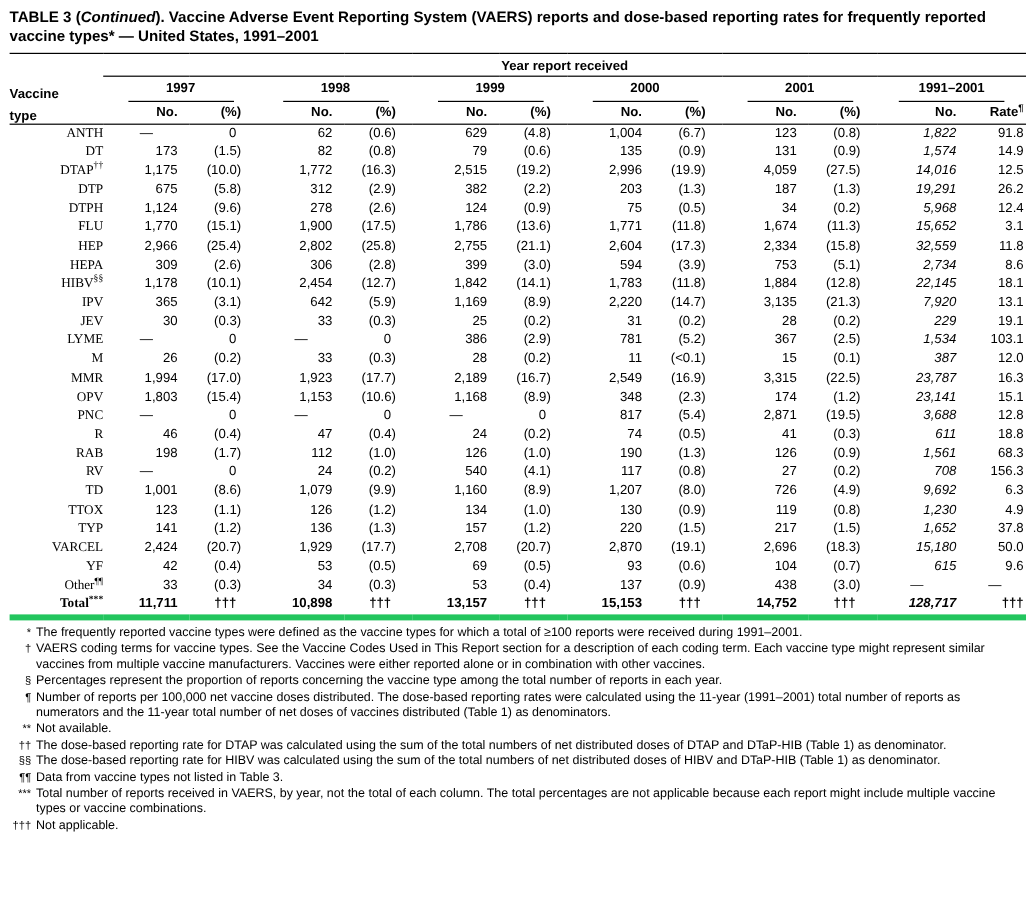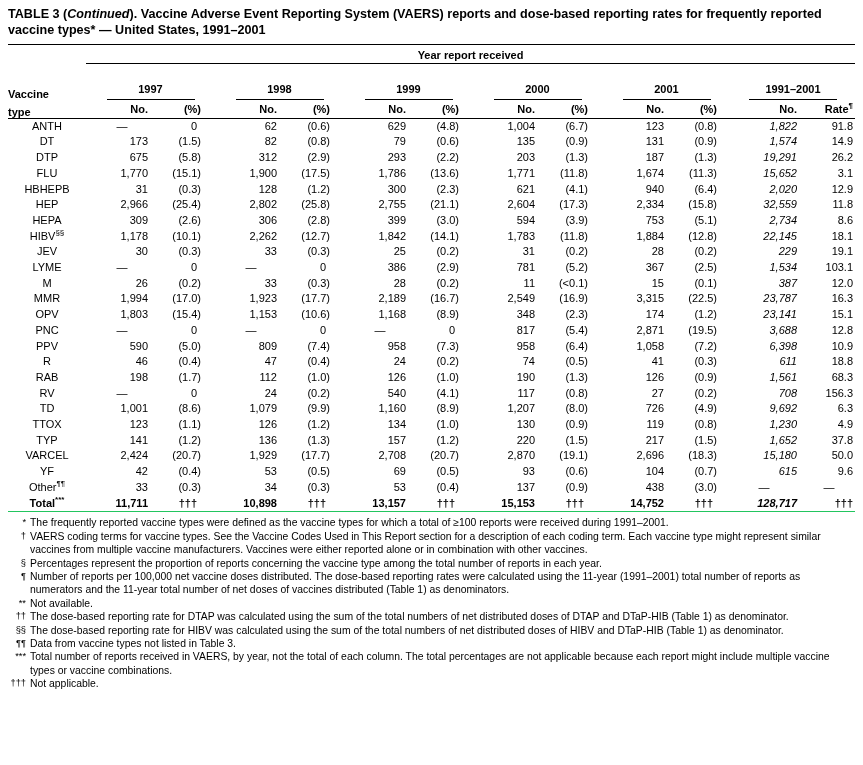--- a/index.html
+++ b/index.html
@@ -13,39 +13,39 @@
   .page { padding:6px 8px 0 8px; }
 
   .title {
     font-size:12.6px; font-weight:bold; line-height:1.3;
     margin-bottom:5px; width:847px;
   }
   .title i { }
 
   table.vaers {
     width:847px; table-layout:fixed; border-collapse:collapse;
-    border-top:1px solid #000; border-bottom:1px solid #22c55e;
+    border-top:1px solid #000; border-bottom:5px solid #22c55e;
     font-size:11px;
   }
   th, td { white-space:nowrap; vertical-align:bottom; font-size:11px; }
   thead th { font-weight:bold; }
 
   th.span-h { text-align:center; border-bottom:1px solid #000; line-height:16px; padding-top:2px; }
   th.vc { }
   th.vl { text-align:left; font-weight:bold; }
-  th.yg { text-align:center; line-height:18px; padding-top:16px; }
+  th.yg { text-align:center; line-height:18px; padding-top:1px; }
   .yline { display:inline-block; min-width:88px; text-align:center; border-bottom:1px solid #000; padding-bottom:1px; }
   th.sub-no  { text-align:right; padding-right:10px; line-height:18px; }
   th.sub-pct { text-align:right; padding-right:14px; line-height:18px; }
   th.sub-no.last  { padding-right:8px; }
   th.sub-pct.last { padding-right:2px; }
   .btm { border-bottom:1px solid #000; }
 
   tbody td { line-height:15.7px; }
-  td.vaccine { text-align:center; }
+  td.vaccine { text-align:right;font-family:Liberation Serif, serif; }
   td.no  { text-align:right; padding-right:10px; }
   td.pct { text-align:right; padding-right:14px; }
   td.no.last  { padding-right:8px;font-style:italic; }
   td.pct.last { padding-right:2px; }
   td.pct.noparen { padding-right:18px; }
   td.dash { text-align:center; padding-right:0; }
   tr.total td { font-weight:bold; }
 
   sup { font-size:8px; line-height:0; vertical-align:super; }
 
@@ -134,65 +134,80 @@
           <td class="no">79</td>
           <td class="pct">(0.6)</td>
           <td class="no">135</td>
           <td class="pct">(0.9)</td>
           <td class="no">131</td>
           <td class="pct">(0.9)</td>
           <td class="no last">1,574</td>
           <td class="pct last">14.9</td>
         </tr>
         <tr>
+          <td class="vaccine">DTAP<sup>††</sup></td>
+          <td class="no">1,175</td>
+          <td class="pct">(10.0)</td>
+          <td class="no">1,772</td>
+          <td class="pct">(16.3)</td>
+          <td class="no">2,515</td>
+          <td class="pct">(19.2)</td>
+          <td class="no">2,996</td>
+          <td class="pct">(19.9)</td>
+          <td class="no">4,059</td>
+          <td class="pct">(27.5)</td>
+          <td class="no last">14,016</td>
+          <td class="pct last">12.5</td>
+        </tr>
+        <tr>
           <td class="vaccine">DTP</td>
           <td class="no">675</td>
           <td class="pct">(5.8)</td>
           <td class="no">312</td>
           <td class="pct">(2.9)</td>
-          <td class="no">293</td>
+          <td class="no">382</td>
           <td class="pct">(2.2)</td>
           <td class="no">203</td>
           <td class="pct">(1.3)</td>
           <td class="no">187</td>
           <td class="pct">(1.3)</td>
           <td class="no last">19,291</td>
           <td class="pct last">26.2</td>
+        </tr>
+        <tr>
+          <td class="vaccine">DTPH</td>
+          <td class="no">1,124</td>
+          <td class="pct">(9.6)</td>
+          <td class="no">278</td>
+          <td class="pct">(2.6)</td>
+          <td class="no">124</td>
+          <td class="pct">(0.9)</td>
+          <td class="no">75</td>
+          <td class="pct">(0.5)</td>
+          <td class="no">34</td>
+          <td class="pct">(0.2)</td>
+          <td class="no last">5,968</td>
+          <td class="pct last">12.4</td>
         </tr>
         <tr>
           <td class="vaccine">FLU</td>
           <td class="no">1,770</td>
           <td class="pct">(15.1)</td>
           <td class="no">1,900</td>
           <td class="pct">(17.5)</td>
           <td class="no">1,786</td>
           <td class="pct">(13.6)</td>
           <td class="no">1,771</td>
           <td class="pct">(11.8)</td>
           <td class="no">1,674</td>
           <td class="pct">(11.3)</td>
           <td class="no last">15,652</td>
           <td class="pct last">3.1</td>
         </tr>
         <tr>
-          <td class="vaccine">HBHEPB</td>
-          <td class="no">31</td>
-          <td class="pct">(0.3)</td>
-          <td class="no">128</td>
-          <td class="pct">(1.2)</td>
-          <td class="no">300</td>
-          <td class="pct">(2.3)</td>
-          <td class="no">621</td>
-          <td class="pct">(4.1)</td>
-          <td class="no">940</td>
-          <td class="pct">(6.4)</td>
-          <td class="no last">2,020</td>
-          <td class="pct last">12.9</td>
-        </tr>
-        <tr>
           <td class="vaccine">HEP</td>
           <td class="no">2,966</td>
           <td class="pct">(25.4)</td>
           <td class="no">2,802</td>
           <td class="pct">(25.8)</td>
           <td class="no">2,755</td>
           <td class="pct">(21.1)</td>
           <td class="no">2,604</td>
           <td class="pct">(17.3)</td>
           <td class="no">2,334</td>
@@ -212,30 +227,45 @@
           <td class="pct">(3.9)</td>
           <td class="no">753</td>
           <td class="pct">(5.1)</td>
           <td class="no last">2,734</td>
           <td class="pct last">8.6</td>
         </tr>
         <tr>
           <td class="vaccine">HIBV<sup>§§</sup></td>
           <td class="no">1,178</td>
           <td class="pct">(10.1)</td>
-          <td class="no">2,262</td>
+          <td class="no">2,454</td>
           <td class="pct">(12.7)</td>
           <td class="no">1,842</td>
           <td class="pct">(14.1)</td>
           <td class="no">1,783</td>
           <td class="pct">(11.8)</td>
           <td class="no">1,884</td>
           <td class="pct">(12.8)</td>
           <td class="no last">22,145</td>
           <td class="pct last">18.1</td>
+        </tr>
+        <tr>
+          <td class="vaccine">IPV</td>
+          <td class="no">365</td>
+          <td class="pct">(3.1)</td>
+          <td class="no">642</td>
+          <td class="pct">(5.9)</td>
+          <td class="no">1,169</td>
+          <td class="pct">(8.9)</td>
+          <td class="no">2,220</td>
+          <td class="pct">(14.7)</td>
+          <td class="no">3,135</td>
+          <td class="pct">(21.3)</td>
+          <td class="no last">7,920</td>
+          <td class="pct last">13.1</td>
         </tr>
         <tr>
           <td class="vaccine">JEV</td>
           <td class="no">30</td>
           <td class="pct">(0.3)</td>
           <td class="no">33</td>
           <td class="pct">(0.3)</td>
           <td class="no">25</td>
           <td class="pct">(0.2)</td>
           <td class="no">31</td>
@@ -312,35 +342,20 @@
           <td class="no dash">—</td>
           <td class="pct noparen">0</td>
           <td class="no dash">—</td>
           <td class="pct noparen">0</td>
           <td class="no">817</td>
           <td class="pct">(5.4)</td>
           <td class="no">2,871</td>
           <td class="pct">(19.5)</td>
           <td class="no last">3,688</td>
           <td class="pct last">12.8</td>
-        </tr>
-        <tr>
-          <td class="vaccine">PPV</td>
-          <td class="no">590</td>
-          <td class="pct">(5.0)</td>
-          <td class="no">809</td>
-          <td class="pct">(7.4)</td>
-          <td class="no">958</td>
-          <td class="pct">(7.3)</td>
-          <td class="no">958</td>
-          <td class="pct">(6.4)</td>
-          <td class="no">1,058</td>
-          <td class="pct">(7.2)</td>
-          <td class="no last">6,398</td>
-          <td class="pct last">10.9</td>
         </tr>
         <tr>
           <td class="vaccine">R</td>
           <td class="no">46</td>
           <td class="pct">(0.4)</td>
           <td class="no">47</td>
           <td class="pct">(0.4)</td>
           <td class="no">24</td>
           <td class="pct">(0.2)</td>
           <td class="no">74</td>

